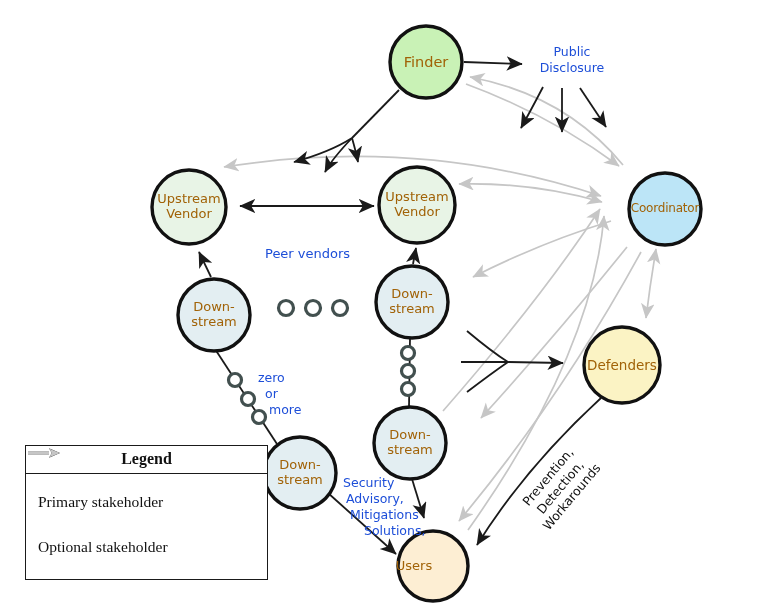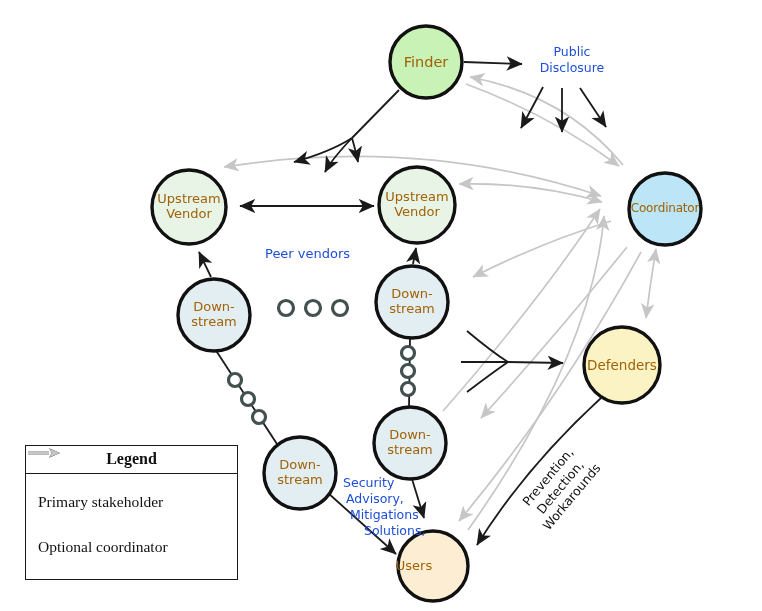--- a/index.html
+++ b/index.html
@@ -22,21 +22,21 @@
   .ann .ind1{padding-left:3px;}
   .ann .ind2{padding-left:7px;}
   .ann .ind3{padding-left:11px;}
   .ann .ind4{padding-left:21px;}
   .rot{
     position:absolute;left:560px;top:487px;
     transform:translate(-50%,-50%) rotate(-50deg);
     font-size:12.5px;line-height:1.25;text-align:center;white-space:nowrap;color:#111;
   }
   .legend{
-    position:absolute;left:25px;top:445px;width:213px;height:135px;
+    position:absolute;left:25px;top:445px;width:243px;height:135px;
     border:1.6px solid #1a1a1a;background:#ffffff;box-sizing:border-box;
     font-family:"Liberation Serif","DejaVu Serif",serif;
   }
   .legend .title{
     text-align:center;font-weight:bold;font-size:16px;padding:4px 0 5px 0;
     border-bottom:1.6px solid #1a1a1a;color:#111;
   }
   .legend .row{
     display:flex;align-items:center;gap:10px;padding-left:12px;
   }
@@ -154,20 +154,25 @@
   </div>
   <div class="nlabel small" style="left:665px;top:209px">Coordinator</div>
   <div class="nlabel" style="left:622px;top:366px;font-size:13.5px">Defenders</div>
   <div class="nlabel big" style="left:414px;top:566px;font-size:13px">Users</div>
 
   <div class="ann center" style="left:572px;top:44px;text-align:center">
     <div>Public</div>
     <div>Disclosure</div>
   </div>
   <div class="ann" style="left:265px;top:246px;font-size:13px">Peer vendors</div>
+  <div class="ann" style="left:258px;top:370px">
+    <div>zero</div>
+    <div class="ind2">or</div>
+    <div class="ind3">more</div>
+  </div>
   <div class="ann" style="left:343px;top:475px">
     <div>Security</div>
     <div class="ind1">Advisory,</div>
     <div class="ind2">Mitigations</div>
     <div class="ind4">Solutions,</div>
   </div>
   <div class="rot">
     <div>Prevention,</div>
     <div>Detection,</div>
     <div>Workarounds</div>
@@ -180,17 +185,17 @@
         <line x1="2" y1="7" x2="23" y2="7" stroke-width="2.6" stroke="#1a1a1a"></line>
         <path d="M23,2.2 L34,7 L23,11.8 L25.8,7 Z" fill="#1a1a1a"></path>
       </svg>
       <span class="label">Primary stakeholder</span>
     </div>
     <div class="row r2">
       <svg width="36" height="14" viewBox="0 0 36 14">
         <line x1="2" y1="7" x2="23" y2="7" stroke-width="2.2" stroke="#c6c6c6"></line>
         <path d="M23,2.6 L34,7 L23,11.4 L25.8,7 Z" fill="#c6c6c6"></path>
       </svg>
-      <span class="label">Optional coordinator</span>
+      <span class="label">Optional stakeholder</span>
     </div>
   </div>
 
 </div>
 
 </body></html>

